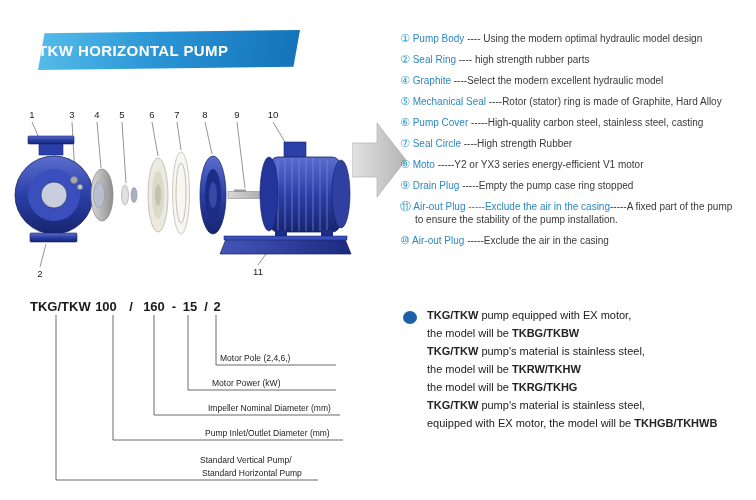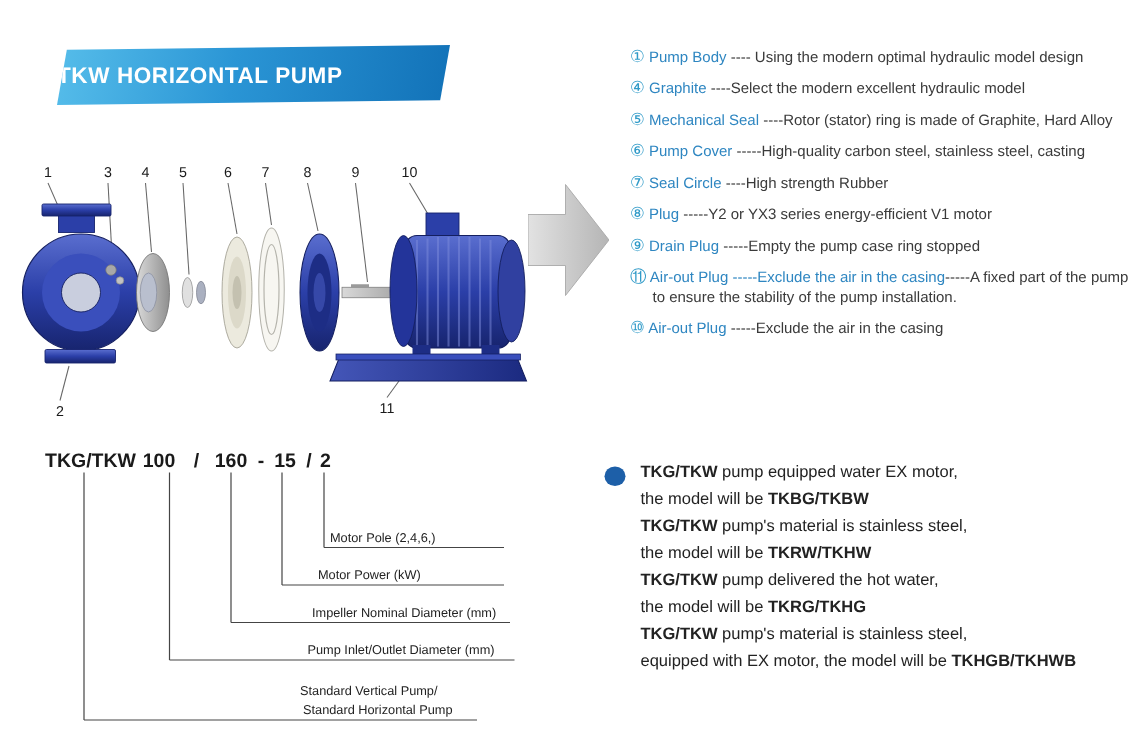--- a/index.html
+++ b/index.html
@@ -9,21 +9,21 @@
 
   .banner { position:absolute; left:38px; top:30px; width:262px; height:40px;
     background:linear-gradient(100deg,#56bdea 0%,#2a95d5 45%,#1272b8 100%);
     clip-path:polygon(2.5% 8%,100% 0%,97.5% 92%,0% 100%);
     display:flex; align-items:center; justify-content:flex-start; }
   .banner-title { color:#ffffff; font-weight:bold; font-size:15px; letter-spacing:.4px; }
 
   .pump-diagram { position:absolute; left:12px; top:96px; }
   .flow-arrow { position:absolute; left:352px; top:118px; }
 
-  .parts-list { position:absolute; left:420px; top:32px; width:334px; }
+  .parts-list { position:absolute; left:400px; top:32px; width:334px; }
   .part-item { font-size:10px; line-height:13px; margin-bottom:8px; color:#333;
     padding-left:15px; text-indent:-15px; }
   .pnum { color:#2f9ac8; font-size:11px; }
   .pname,.pblue { color:#2e86c1; }
   .pdesc { color:#3a3a3a; }
 
   .model-svg { position:absolute; left:18px; top:293px; }
 
   .notes { position:absolute; left:398px; top:306px; width:358px; padding-left:29px;
     font-size:11px; line-height:18px; color:#222; }
@@ -153,25 +153,26 @@
       <linearGradient id="gArrow" x1="0" y1="0" x2="1" y2="0">
         <stop offset="0" stop-color="#e2e2e2"></stop>
           <stop offset="1" stop-color="#b5b5b5"></stop>
       </linearGradient>
     </defs>
     <polygon points="0,25 25,25 25,5 54,42 25,79 25,59 0,59" fill="url(#gArrow)" stroke="#a8a8a8" stroke-width="0.6"></polygon>
   </svg>
 
   <div class="parts-list">
     <div class="part-item"><span class="pnum">①</span> <span class="pname">Pump Body</span><span class="pdesc"> ---- Using the modern optimal hydraulic model design</span></div>
+    <div class="part-item"><span class="pnum">②</span> <span class="pname">Seal Ring</span><span class="pdesc"> ---- high strength rubber parts</span></div>
     <div class="part-item"><span class="pnum">④</span> <span class="pname">Graphite</span><span class="pdesc"> ----Select the modern excellent hydraulic model</span></div>
     <div class="part-item"><span class="pnum">⑤</span> <span class="pname">Mechanical Seal</span><span class="pdesc"> ----Rotor (stator) ring is made of Graphite, Hard Alloy</span></div>
     <div class="part-item"><span class="pnum">⑥</span> <span class="pname">Pump Cover</span><span class="pdesc"> -----High-quality carbon steel, stainless steel, casting</span></div>
     <div class="part-item"><span class="pnum">⑦</span> <span class="pname">Seal Circle</span><span class="pdesc"> ----High strength Rubber</span></div>
-    <div class="part-item"><span class="pnum">⑧</span> <span class="pname">Plug</span><span class="pdesc"> -----Y2 or YX3 series energy-efficient V1 motor</span></div>
+    <div class="part-item"><span class="pnum">⑧</span> <span class="pname">Moto</span><span class="pdesc"> -----Y2 or YX3 series energy-efficient V1 motor</span></div>
     <div class="part-item"><span class="pnum">⑨</span> <span class="pname">Drain Plug</span><span class="pdesc"> -----Empty the pump case ring stopped</span></div>
     <div class="part-item"><span class="pnum">⑪</span> <span class="pname">Air-out Plug</span><span class="pblue"> -----Exclude the air in the casing</span><span class="pdesc">-----A fixed part of the pump to ensure the stability of the pump installation.</span></div>
     <div class="part-item"><span class="pnum">⑩</span> <span class="pname">Air-out Plug</span><span class="pdesc"> -----Exclude the air in the casing</span></div>
   </div>
 
   <svg class="model-svg" width="350" height="200" viewBox="0 0 350 200">
     <g font-size="13" font-weight="bold" fill="#1a1a1a">
       <text x="12" y="18">TKG/TKW</text>
       <text x="88" y="18" text-anchor="middle">100</text>
       <text x="113" y="18" text-anchor="middle">/</text>
@@ -201,29 +202,28 @@
       <text x="190" y="118">Impeller Nominal Diameter (mm)</text>
       <text x="187" y="143">Pump Inlet/Outlet Diameter (mm)</text>
       <text x="182" y="170">Standard Vertical Pump/</text>
       <text x="184" y="183">Standard  Horizontal Pump</text>
     </g>
   </svg>
 
   <div class="notes">
     <span class="note-dot"></span>
     <div class="note-item">
-      <div><span class="bold">TKG/TKW</span><span> pump equipped water EX motor,</span></div>
+      <div><span class="bold">TKG/TKW</span><span> pump equipped with EX motor,</span></div>
       <div><span>the model will be </span><span class="bold">TKBG/TKBW</span></div>
     </div>
     <div class="note-item">
       <div><span class="bold">TKG/TKW</span><span> pump's material is stainless steel,</span></div>
       <div><span>the model will be </span><span class="bold">TKRW/TKHW</span></div>
     </div>
     <div class="note-item">
-      <div><span class="bold">TKG/TKW</span><span> pump delivered the hot water,</span></div>
       <div><span>the model will be </span><span class="bold">TKRG/TKHG</span></div>
     </div>
     <div class="note-item">
       <div><span class="bold">TKG/TKW</span><span> pump's material is stainless steel,</span></div>
       <div><span>equipped with EX motor, the model will be </span><span class="bold">TKHGB/TKHWB</span></div>
     </div>
   </div>
 
 </div>
 

